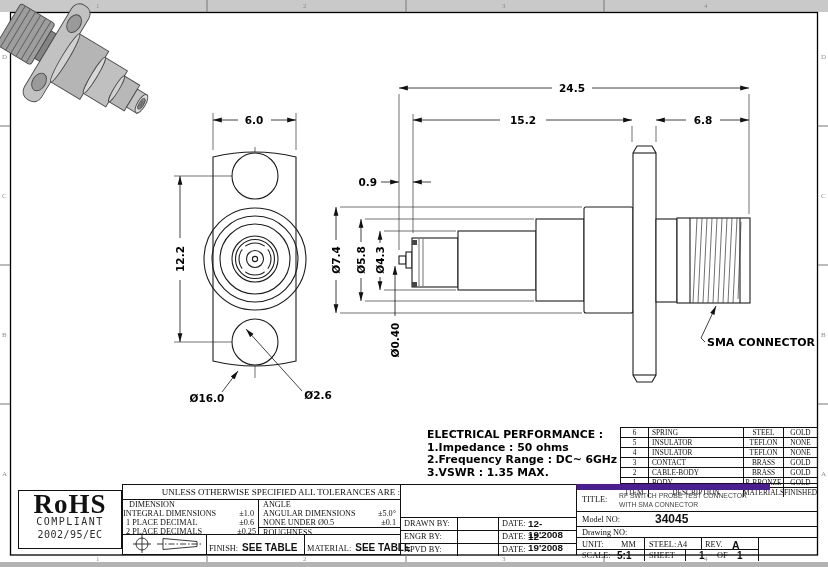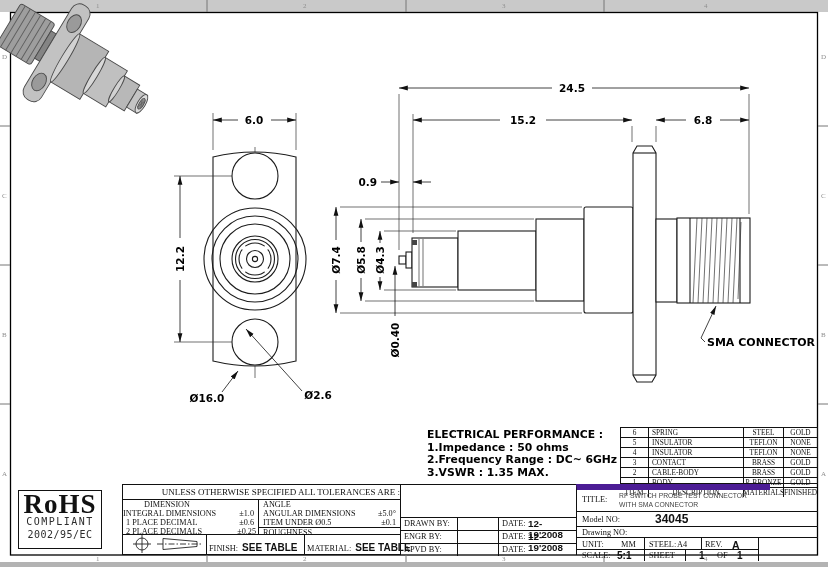--- a/index.html
+++ b/index.html
@@ -328,31 +328,31 @@
       <span class="mcell mc4">GOLD</span>
     </div>
     <div class="mrow">
       <span class="mcell mc1">ITEM</span>
       <span class="mcell mc2" style="justify-content:center;padding-left:0;">DESCRIPTION</span>
       <span class="mcell mc3">MATERIALS</span>
       <span class="mcell mc4">FINISHED</span>
     </div>
   </div>
 
-  <div class="box" style="left:18px;top:490px;width:84px;height:59px;text-align:center;">
+  <div class="box" style="left:18px;top:490px;width:104px;height:59px;text-align:center;">
     <div id="rohs-name" style="margin-top:-2px;">RoHS</div>
     <div id="rohs-sub" style="margin-top:-4px;">COMPLIANT</div>
     <div id="rohs-dir" style="margin-top:2px;">2002/95/EC</div>
   </div>
 
   <div class="box" style="left:122px;top:484px;width:279px;height:71px;">
     <div class="abs tol-hdr" style="left:0;top:0;width:277px;height:15px;border-bottom:1px solid #111;text-align:right;line-height:15px;box-sizing:border-box;">UNLESS OTHERWISE SPECIFIED ALL TOLERANCES ARE :</div>
 
     <div class="abs" style="left:0;top:15px;width:136px;height:34px;border-right:1px solid #111;box-sizing:border-box;">
-      <div class="tol-lbl" style="padding-left:21px;">DIMENSION</div>
+      <div class="tol-lbl" style="padding-left:6px;">DIMENSION</div>
       <div class="tol-lbl" style="padding-left:0;position:relative;">
         <span>INTEGRAL  DIMENSIONS</span>
         <span class="abs" style="right:4px;top:0;">±1.0</span>
       </div>
       <div class="tol-lbl" style="padding-left:3px;position:relative;">
         <span>1 PLACE  DECIMAL</span>
         <span class="abs" style="right:4px;top:0;">±0.6</span>
       </div>
       <div class="tol-lbl" style="padding-left:3px;position:relative;">
         <span>2 PLACE  DECIMALS</span>
@@ -360,21 +360,21 @@
       </div>
     </div>
 
     <div class="abs" style="left:136px;top:15px;width:141px;height:34px;">
       <div class="tol-lbl" style="padding-left:4px;">ANGLE</div>
       <div class="tol-lbl" style="padding-left:4px;position:relative;">
         <span>ANGULAR DIMENSIONS</span>
         <span class="abs" style="right:4px;top:0;">±5.0°</span>
       </div>
       <div class="tol-lbl" style="padding-left:4px;position:relative;">
-        <span>ITEM UNDER  Ø0.5</span>
+        <span>NONE UNDER  Ø0.5</span>
         <span class="abs" style="right:4px;top:0;">±0.1</span>
       </div>
       <div class="tol-lbl" style="padding-left:4px;border-top:1px solid #111;">ROUGHNESS</div>
     </div>
     <div class="abs" style="left:0;top:49px;width:277px;height:0;border-top:1px solid #111;"></div>
 
     <div class="abs" style="left:83px;top:50px;height:19px;border-left:1px solid #111;"></div>
     <div class="abs" style="left:86px;top:52px;white-space:nowrap;">
       <span class="celllbl">FINISH:</span>
       <span class="seetab">SEE TABLE</span>

